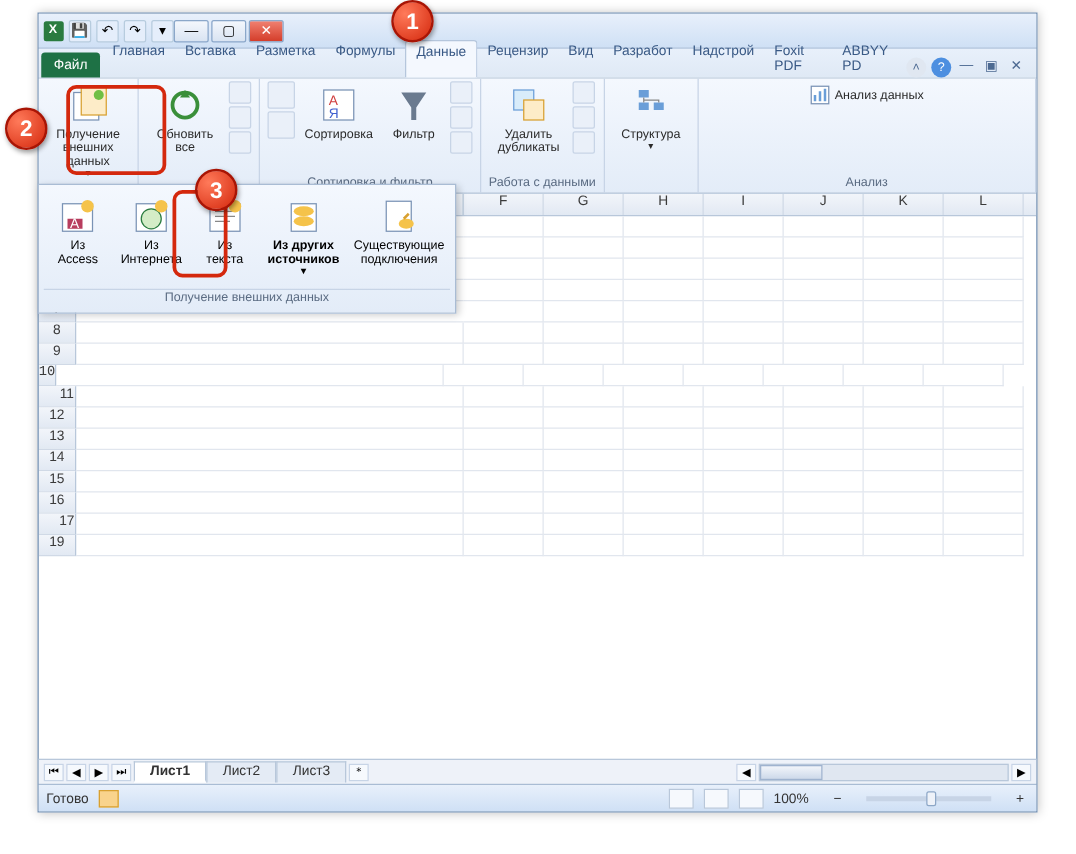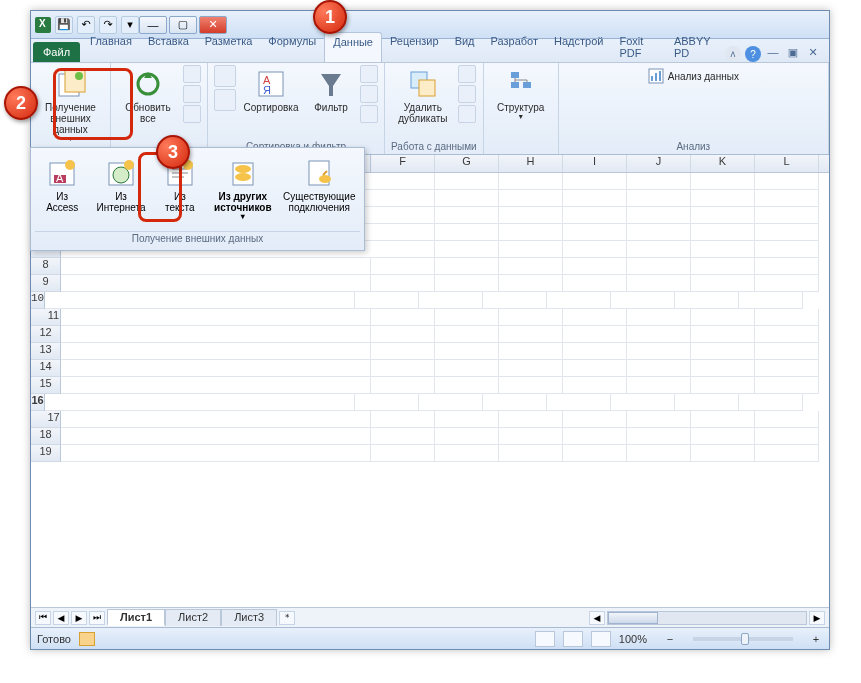--- a/index.html
+++ b/index.html
@@ -415,43 +415,32 @@
           <div style="width: 310px; border-bottom: 1px solid rgb(225, 230, 238); border-right: 1px solid rgb(225, 230, 238);"></div>
           <div class="cell"></div>
           <div class="cell"></div>
           <div class="cell"></div>
           <div class="cell"></div>
           <div class="cell"></div>
           <div class="cell"></div>
           <div class="cell"></div>
         </div>
         <div class="row-g">
-          <div class="rh" style="width: 14px; text-align: center; padding-left: 0px; font-weight: bold;">16</div>
+          <div class="rh" style="width: 30px; text-align: center; padding-left: 0px;">16</div>
           <div style="width: 310px; border-bottom: 1px solid rgb(225, 230, 238); border-right: 1px solid rgb(225, 230, 238);"></div>
           <div class="cell"></div>
           <div class="cell"></div>
           <div class="cell"></div>
           <div class="cell"></div>
           <div class="cell"></div>
           <div class="cell"></div>
           <div class="cell"></div>
         </div>
         <div class="row-g">
           <div class="rh" style="width: 30px; text-align: center; padding-left: 16px;">17</div>
-          <div style="width: 310px; border-bottom: 1px solid rgb(225, 230, 238); border-right: 1px solid rgb(225, 230, 238);"></div>
-          <div class="cell"></div>
-          <div class="cell"></div>
-          <div class="cell"></div>
-          <div class="cell"></div>
-          <div class="cell"></div>
-          <div class="cell"></div>
-          <div class="cell"></div>
-        </div>
-        <div class="row-g">
-          <div class="rh" style="width: 30px; text-align: center; padding-left: 0px;">18</div>
           <div style="width: 310px; border-bottom: 1px solid rgb(225, 230, 238); border-right: 1px solid rgb(225, 230, 238);"></div>
           <div class="cell"></div>
           <div class="cell"></div>
           <div class="cell"></div>
           <div class="cell"></div>
           <div class="cell"></div>
           <div class="cell"></div>
           <div class="cell"></div>
         </div>
         <div class="row-g">

